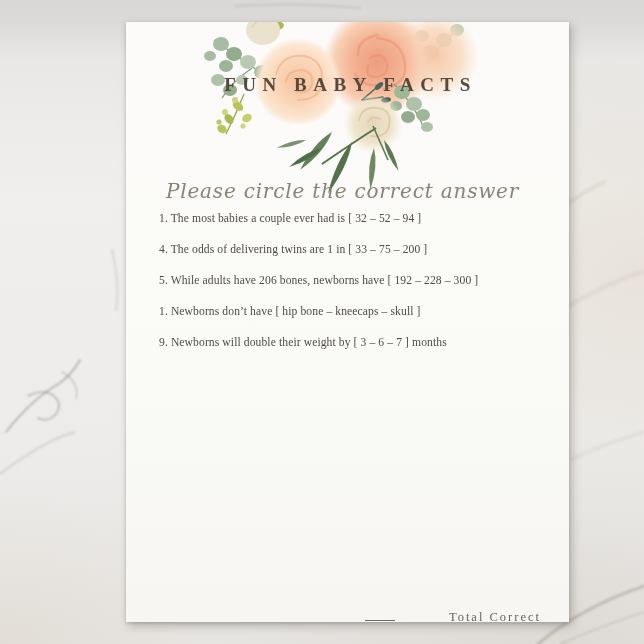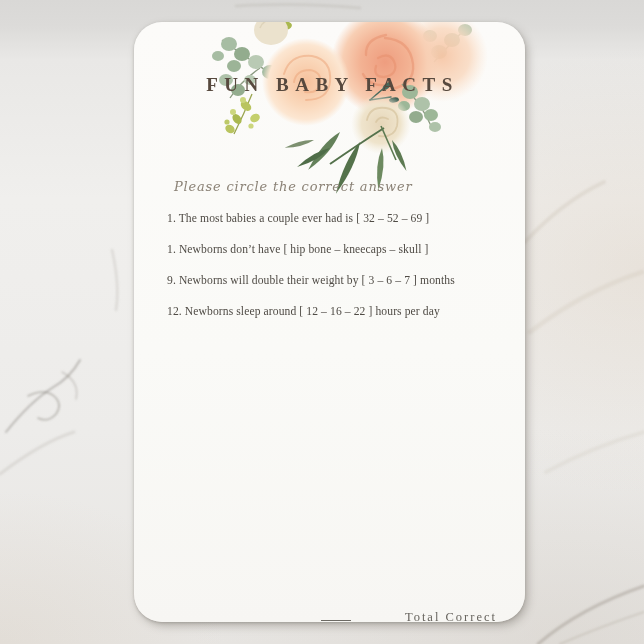--- a/index.html
+++ b/index.html
@@ -8,37 +8,36 @@
     font-family:"Liberation Serif", serif;
     background:
       radial-gradient(ellipse 420px 320px at 100% 42%, rgba(215,198,178,0.30), transparent 70%),
       radial-gradient(ellipse 320px 220px at 0% 100%, rgba(208,193,174,0.22), transparent 70%),
       radial-gradient(ellipse 520px 300px at 88% 100%, rgba(198,190,180,0.28), transparent 72%),
       linear-gradient(180deg,#d9d8d6 0px,#dcdbd9 26px,#e9e8e6 60px,#f0efed 200px,#edecea 430px,#e7e5e2 644px);
   }
   .veins { position:absolute; left:0; top:0; pointer-events:none; }
 
   .card {
-    position:absolute; left:134px; top:22px; width:391px; height:600px;
+    position:absolute; left:126px; top:22px; width:443px; height:600px;
     background:linear-gradient(180deg,#fcfbf9 0%,#fafaf7 55%,#f7f6f3 100%);
     box-shadow:3px 4px 9px rgba(110,105,98,0.40), 0 1px 3px rgba(110,105,98,0.35);
     overflow:hidden;
-    border-radius:28px;
   }
   .bouquet { position:absolute; left:0; top:0; }
 
   .card-title {
     position:absolute; left:0; top:52px; width:100%; text-align:center;
     font-size:19px; font-weight:bold; letter-spacing:6.5px; padding-left:6px;
     box-sizing:border-box; color:#57493e; z-index:5;
   }
   .instruction {
     position:absolute; left:40px; top:157px;
     font-family:"DejaVu Serif", serif; font-style:italic;
-    font-size:13px; letter-spacing:0.8px; color:#8b8276; z-index:5;
+    font-size:20px; letter-spacing:0.8px; color:#8b8276; z-index:5;
   }
   .questions {
     position:absolute; left:33px; top:182px; right:4px; z-index:5;
   }
   .question-line {
     line-height:30.9px; font-size:11.6px; letter-spacing:0.1px;
     color:#4f4b45; white-space:nowrap;
   }
   .footer-row {
     position:absolute; right:28px; top:588px; z-index:5;
@@ -192,24 +191,25 @@
       <path d="M0 0 Q -6 16 0 38 Q 6 16 0 0" transform="translate(258,118) rotate(-25) scale(0.8,0.9)" fill="#5d7a52"></path>
       <path d="M0 0 Q -6 16 0 38 Q 6 16 0 0" transform="translate(180,118) rotate(75) scale(0.7,0.8)" fill="#7d9070"></path>
     </g>
   </svg>
 
   <div class="card-title">FUN BABY FACTS</div>
 
   <div class="instruction">Please circle the correct answer</div>
 
   <div class="questions">
-    <div class="question-line">1. The most babies a couple ever had is [ 32 – 52 – 69 ]</div>
+    <div class="question-line">1. The most babies a couple ever had is [ 32 – 52 – 94 ]</div>
+    <div class="question-line">4. The odds of delivering twins are 1 in [ 33 – 75 – 200 ]</div>
+    <div class="question-line">5. While adults have 206 bones, newborns have [ 192 – 228 – 300 ]</div>
     <div class="question-line">1. Newborns don’t have [ hip bone – kneecaps – skull ]</div>
     <div class="question-line">9. Newborns will double their weight by [ 3 – 6 – 7 ] months</div>
-    <div class="question-line">12. Newborns sleep around [ 12 – 16 – 22 ] hours per day</div>
   </div>
 
   <div class="footer-row">
     <span class="blank-line"></span>
     <span class="footer-label">Total Correct</span>
   </div>
 
 </div>
 
 </body></html>

